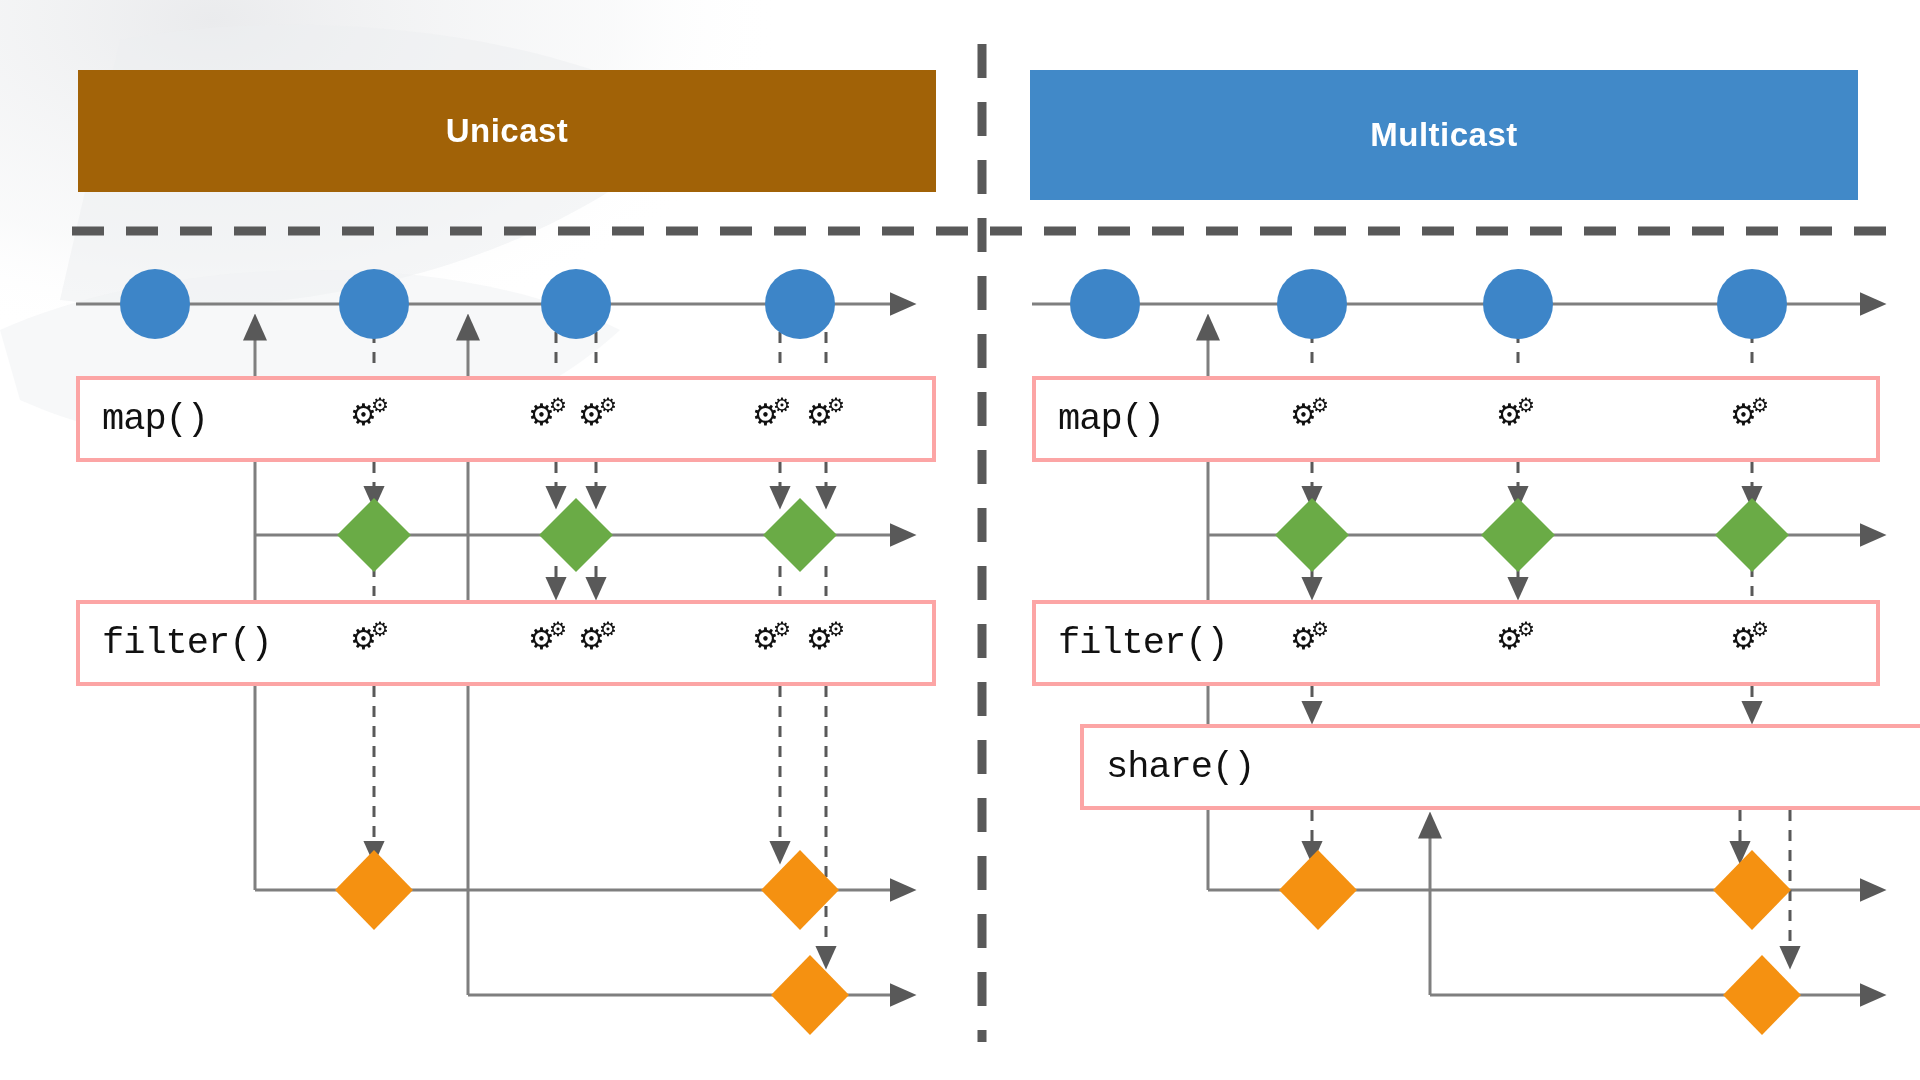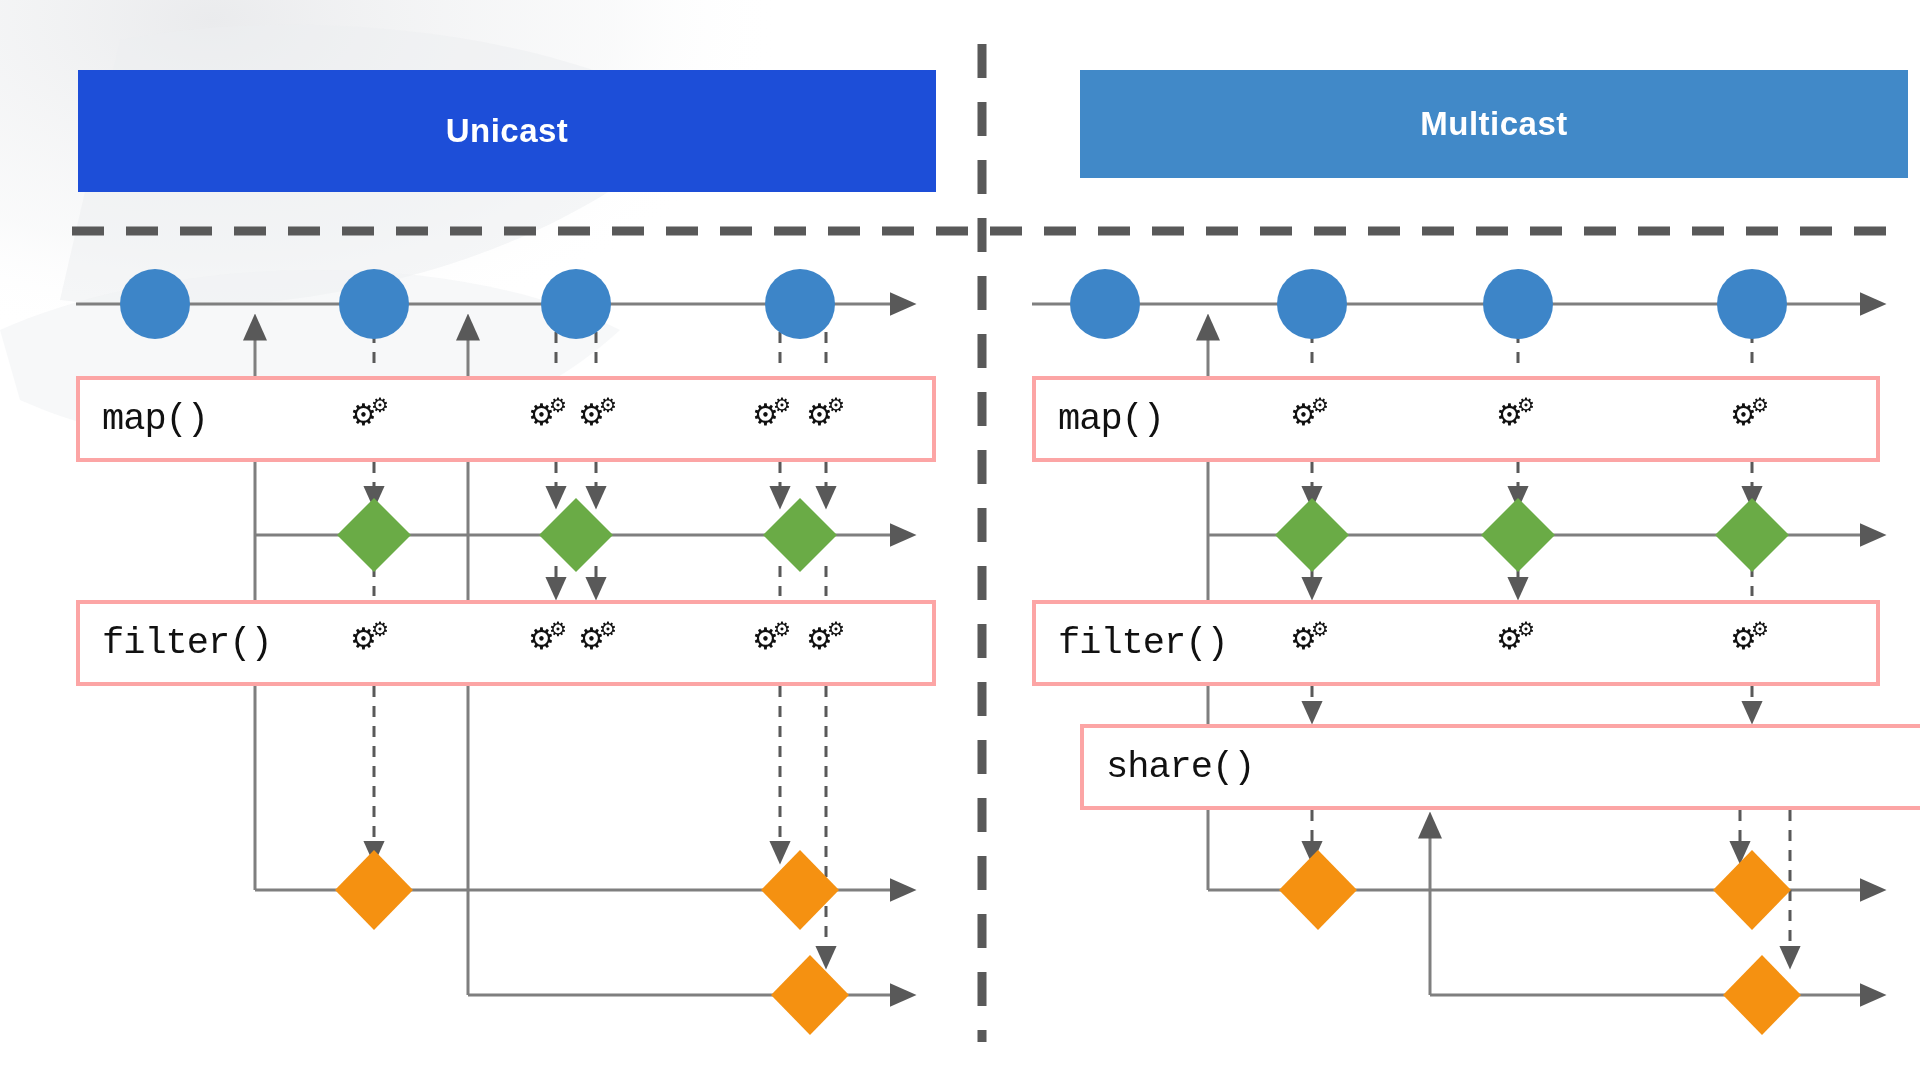--- a/index.html
+++ b/index.html
@@ -207,25 +207,25 @@
       <polygon points="1752,498 1789,535 1752,572 1715,535" fill="#6aab46"></polygon>
     </g>
 
     <g>
       <polygon points="1318,850 1357,890 1318,930 1279,890" fill="#f59111"></polygon>
       <polygon points="1752,850 1791,890 1752,930 1713,890" fill="#f59111"></polygon>
       <polygon points="1762,955 1801,995 1762,1035 1723,995" fill="#f59111"></polygon>
     </g>
   </svg>
 
-  <div class="hdr" style="left:78px;top:70px;width:858px;height:122px;background:#1d4ed8;">
+  <div class="hdr" style="left:78px;top:70px;width:858px;height:122px;background:#a16207;">
     <span>Unicast</span>
   </div>
 
-  <div class="hdr" style="left:1080px;top:70px;width:828px;height:108px;background:#4189c8;">
+  <div class="hdr" style="left:1030px;top:70px;width:828px;height:130px;background:#4189c8;">
     <span>Multicast</span>
   </div>
 
   <div class="opbox" style="left:76px;top:376px;width:860px;height:86px;">
     <span class="oplabel">map()</span>
   </div>
 
   <div class="opbox" style="left:76px;top:600px;width:860px;height:86px;">
     <span class="oplabel">filter()</span>
   </div>

